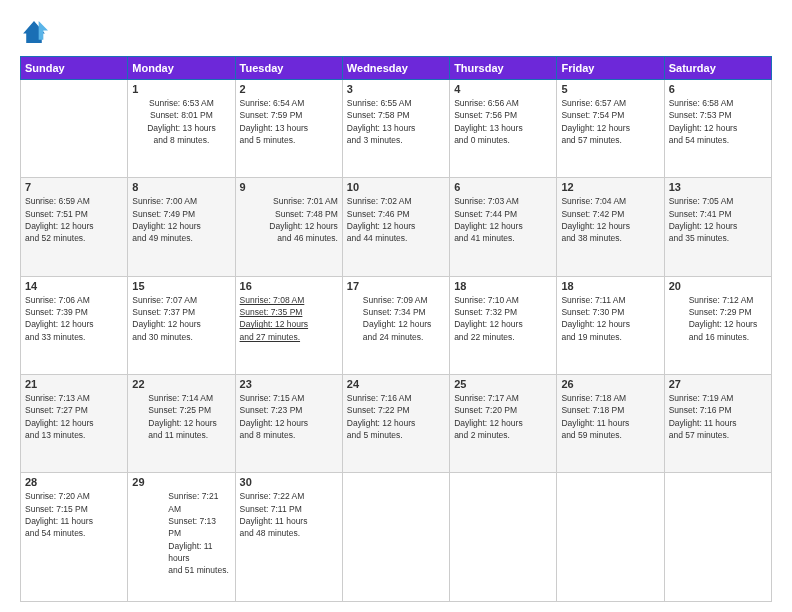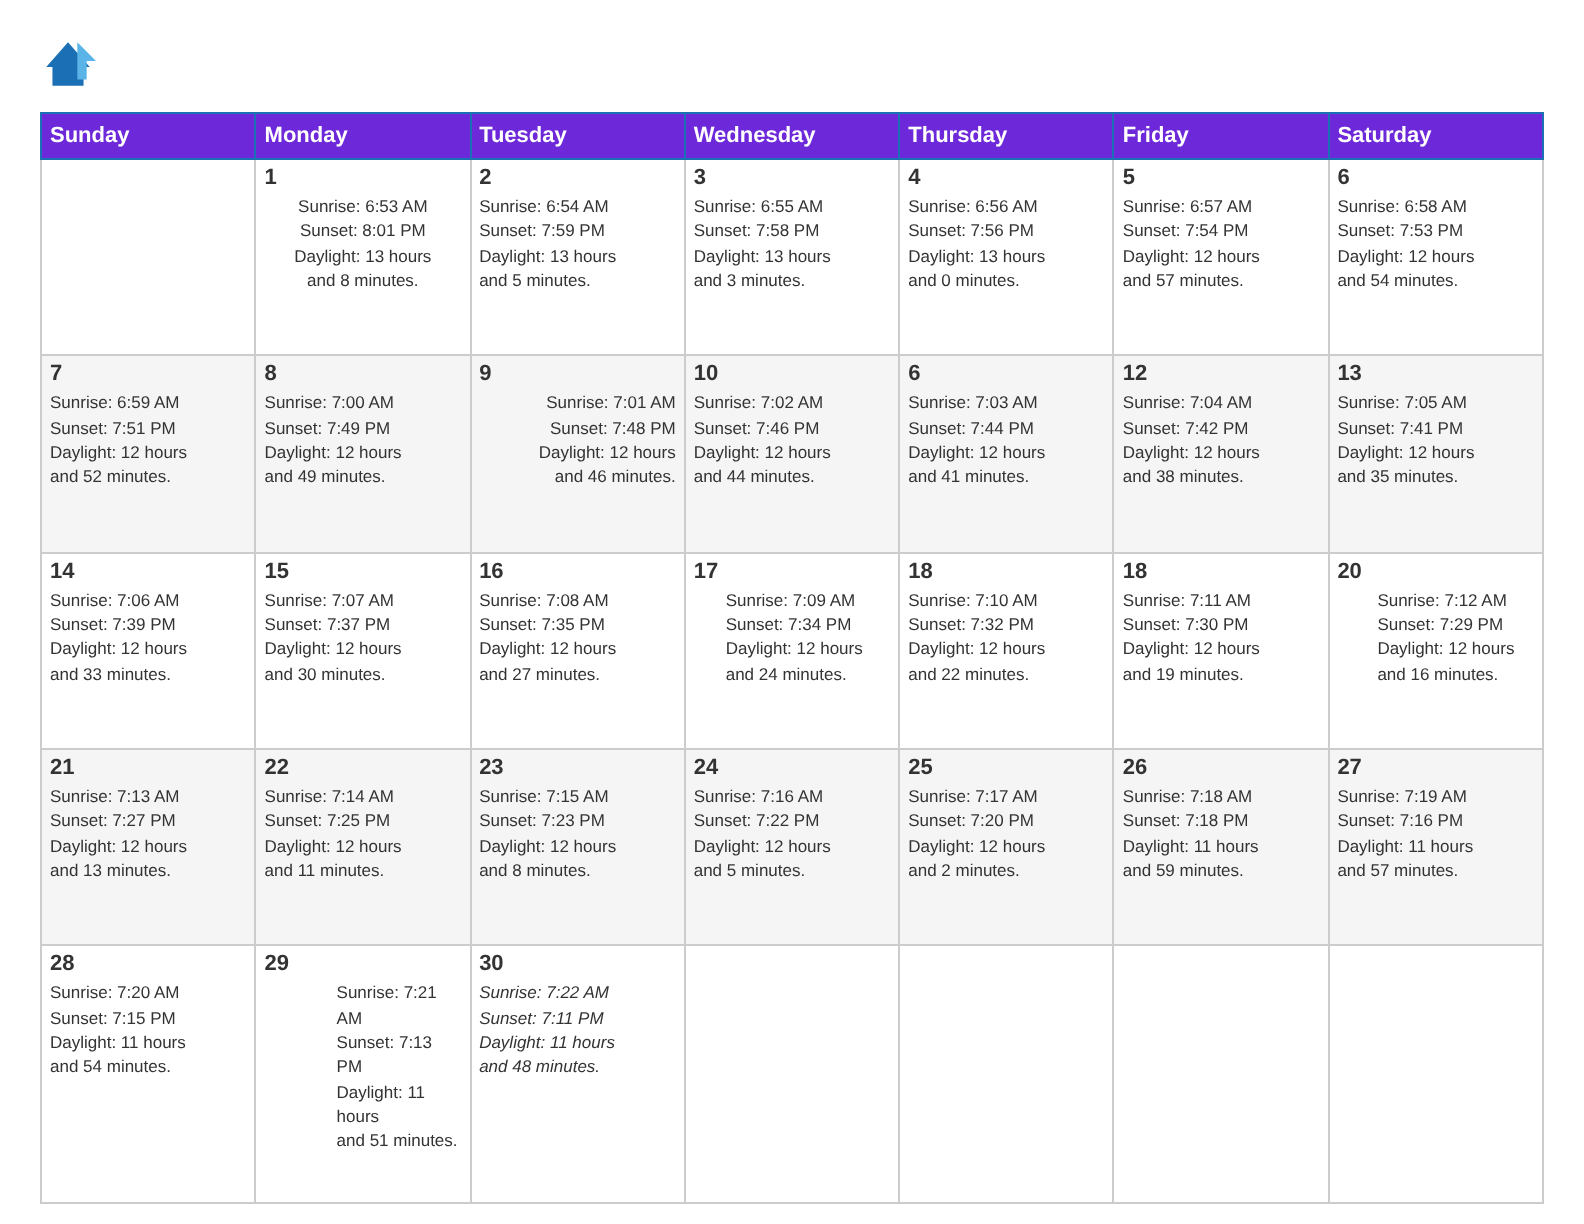--- a/index.html
+++ b/index.html
@@ -233,21 +233,21 @@
           </td>
           <td>
             <span class="day-number">15</span>
             <div class="day-info" style="white-space: pre-line;">Sunrise: 7:07 AM
 Sunset: 7:37 PM
 Daylight: 12 hours
 and 30 minutes.</div>
           </td>
           <td>
             <span class="day-number">16</span>
-            <div class="day-info" style="white-space: pre-line;">Sunrise: 7:08 AM
+            <div class="day-info" style="white-space: pre-line; text-decoration: underline;">Sunrise: 7:08 AM
 Sunset: 7:35 PM
 Daylight: 12 hours
 and 27 minutes.</div>
           </td>
           <td>
             <span class="day-number">17</span>
             <div class="day-info" style="white-space: pre-line; margin-left: 16px;">Sunrise: 7:09 AM
 Sunset: 7:34 PM
 Daylight: 12 hours
 and 24 minutes.</div>
@@ -277,21 +277,21 @@
         <tr>
           <td>
             <span class="day-number">21</span>
             <div class="day-info" style="white-space: pre-line;">Sunrise: 7:13 AM
 Sunset: 7:27 PM
 Daylight: 12 hours
 and 13 minutes.</div>
           </td>
           <td>
             <span class="day-number">22</span>
-            <div class="day-info" style="white-space: pre-line;">Sunrise: 7:14 AM
+            <div class="day-info" style="white-space: pre-line; margin-left: 16px;">Sunrise: 7:14 AM
 Sunset: 7:25 PM
 Daylight: 12 hours
 and 11 minutes.</div>
           </td>
           <td>
             <span class="day-number">23</span>
             <div class="day-info" style="white-space: pre-line;">Sunrise: 7:15 AM
 Sunset: 7:23 PM
 Daylight: 12 hours
 and 8 minutes.</div>
@@ -335,21 +335,21 @@
           </td>
           <td>
             <span class="day-number">29</span>
             <div class="day-info" style="white-space: pre-line; margin-left: 36px;">Sunrise: 7:21 AM
 Sunset: 7:13 PM
 Daylight: 11 hours
 and 51 minutes.</div>
           </td>
           <td>
             <span class="day-number">30</span>
-            <div class="day-info" style="white-space: pre-line; font-style: italic;">Sunrise: 7:22 AM
+            <div class="day-info" style="white-space: pre-line;">Sunrise: 7:22 AM
 Sunset: 7:11 PM
 Daylight: 11 hours
 and 48 minutes.</div>
           </td>
           <td class="empty"></td>
           <td class="empty"></td>
           <td class="empty"></td>
           <td class="empty"></td>
         </tr>
       </tbody>

